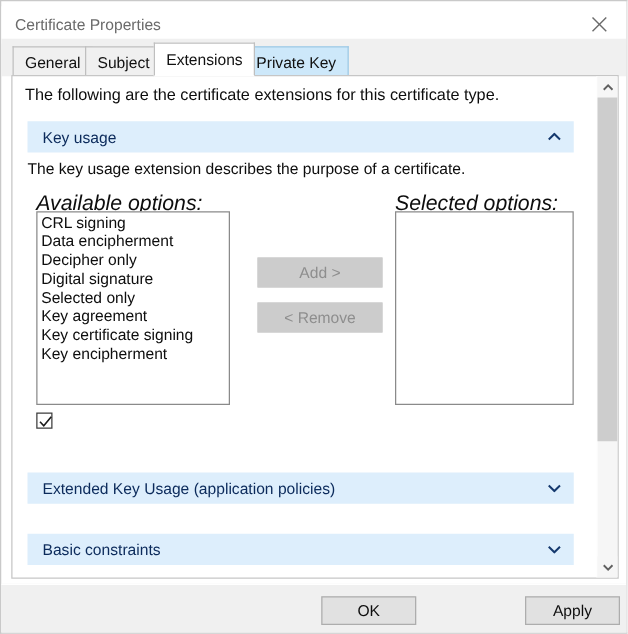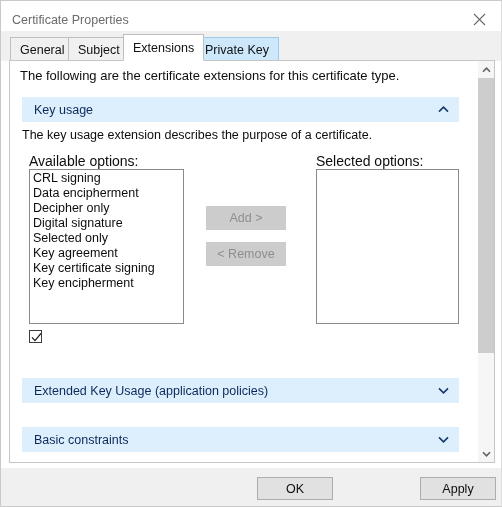--- a/index.html
+++ b/index.html
@@ -163,23 +163,24 @@
     position: absolute;
     left: 12px;
     font-size: 12.5px;
     color: #0d0d0d;
     white-space: nowrap;
   }
 
   
   .list-label {
     position: absolute;
-    font-size: 14px;
-    color: #0d0d0d;
-    white-space: nowrap;
+    font-size: 17px;
+    color: #0d0d0d;
+    white-space: nowrap;
+    font-style: italic;
   }
   .listbox {
     position: absolute;
     box-sizing: border-box;
     background: #ffffff;
     border: 1px solid #8a8a8a;
     overflow: hidden;
     padding: 1px 0 0 0;
   }
   .listbox .li {
@@ -187,21 +188,21 @@
     color: #0d0d0d;
     line-height: 15px;
     padding-left: 3px;
     white-space: nowrap;
     cursor: default;
   }
 
   .midbtn {
     position: absolute;
     box-sizing: border-box;
-    width: 80px;
+    width: 100px;
     height: 24px;
     background: #cccccc;
     border: 1px solid #cccccc;
     color: #8e8e8e;
     font-size: 12.5px;
     font-family: "Liberation Sans", sans-serif;
     display: flex;
     align-items: center;
     justify-content: center;
     cursor: default;

